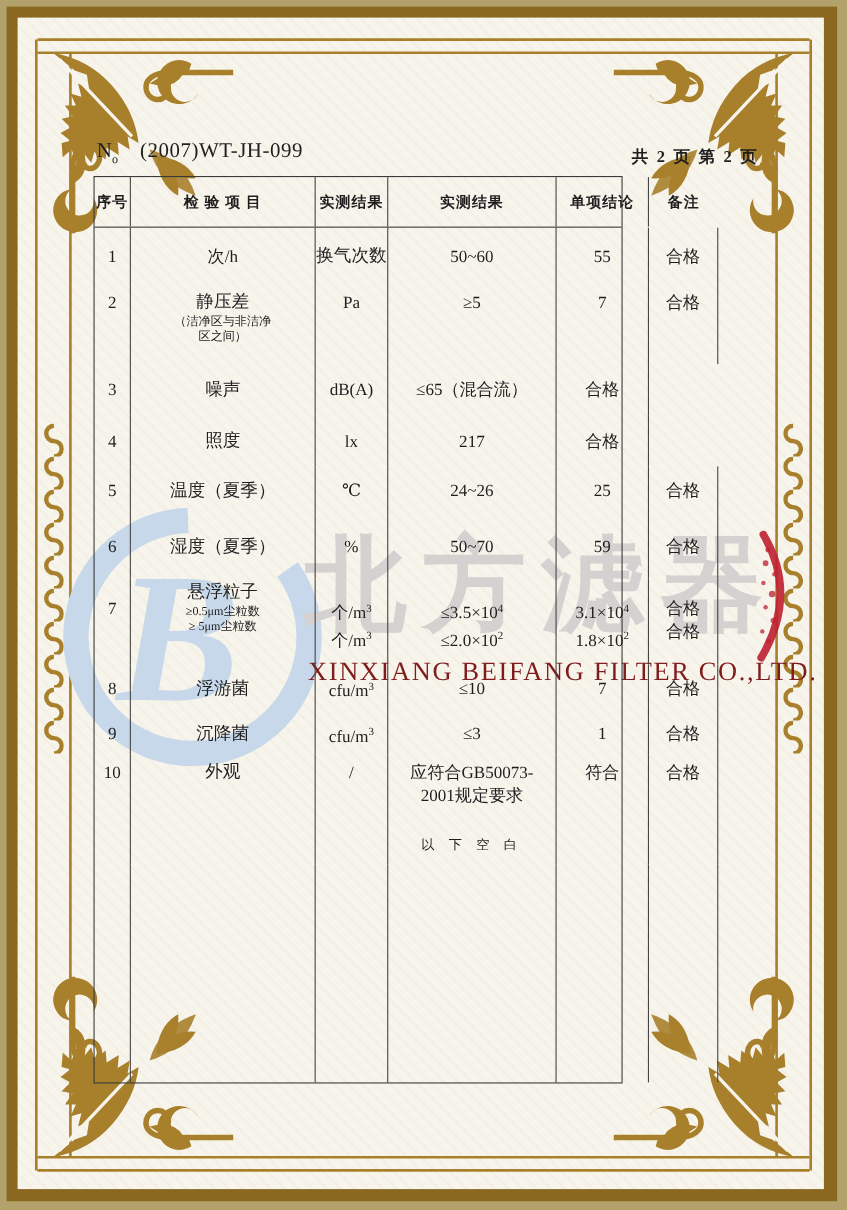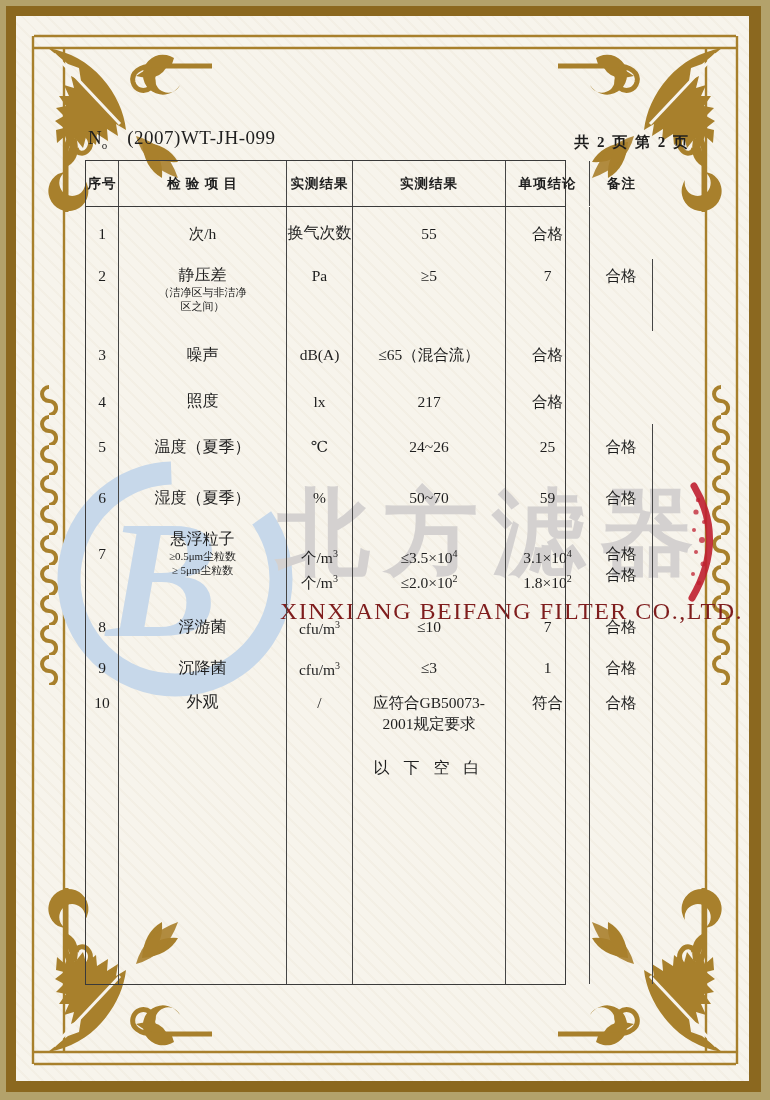--- a/index.html
+++ b/index.html
@@ -37,21 +37,21 @@
   .cell:last-child { border-right:none; }
   .t-head { height:46px; border-bottom:1.4px solid #3a3a3a; }
   .t-head .cell { font-weight:bold; font-size:13.5px; letter-spacing:1px; white-space:nowrap; }
   .r-top .cell { justify-content:flex-start; padding-top:6px; }
   .r7 .cell { justify-content:flex-start; padding-top:17px; }
   .r7 .cell.c1 { padding-top:3px; }
   .c0 { font-size:15px; }
   .l-main { font-size:16px; line-height:20px; }
   .l-sub  { font-size:11px; line-height:14px; }
   .l-line { font-size:15.5px; line-height:21px; white-space:nowrap; }
-  .l-note { font-size:16px; letter-spacing:5px; }
+  .l-note { font-size:12px; letter-spacing:5px; }
   sup, sub { font-size:10px; }
 
   .stamp { position:absolute; left:686px; top:482px; z-index:4; }
 </style>
 </head>
 <body>
 
 <div class="page">
   <div class="band"></div>
   <div class="paper"></div>
@@ -168,20 +168,23 @@
         <div class="t-row " style="height: 52px;">
           <div class="cell c0">
             <span class="l-line">1</span>
           </div>
           <div class="cell c2">
             <span class="l-line">次/h</span>
           </div>
           <div class="cell c1">
             <span class="l-main">换气次数</span>
           </div>
+          <div class="cell c3">
+            <span class="l-line">50~60</span>
+          </div>
           <div class="cell c4">
             <span class="l-line">55</span>
           </div>
           <div class="cell c5">
             <span class="l-line">合格</span>
           </div>
           <div class="cell c6"></div>
         </div>
         <div class="t-row r-top" style="height: 72px;">
           <div class="cell c0">

